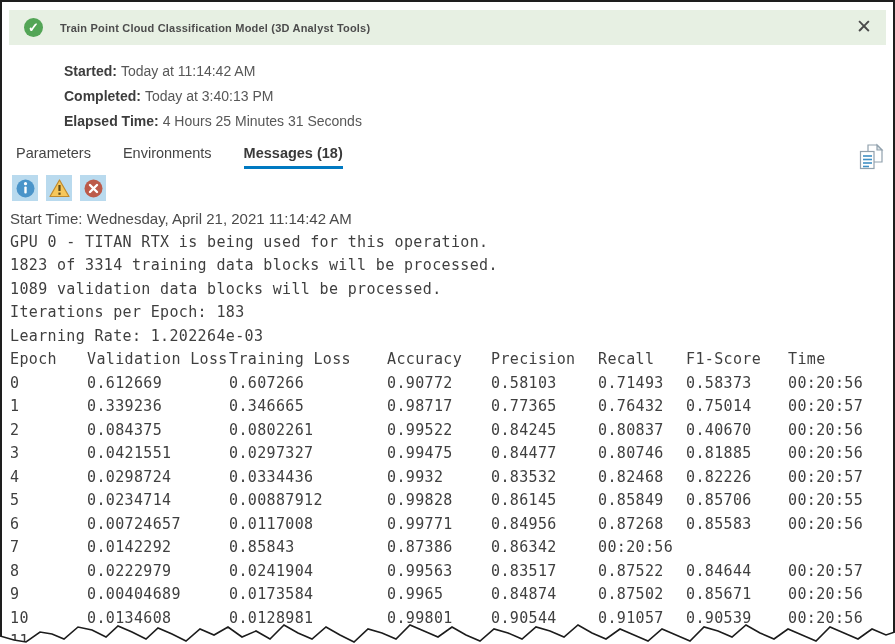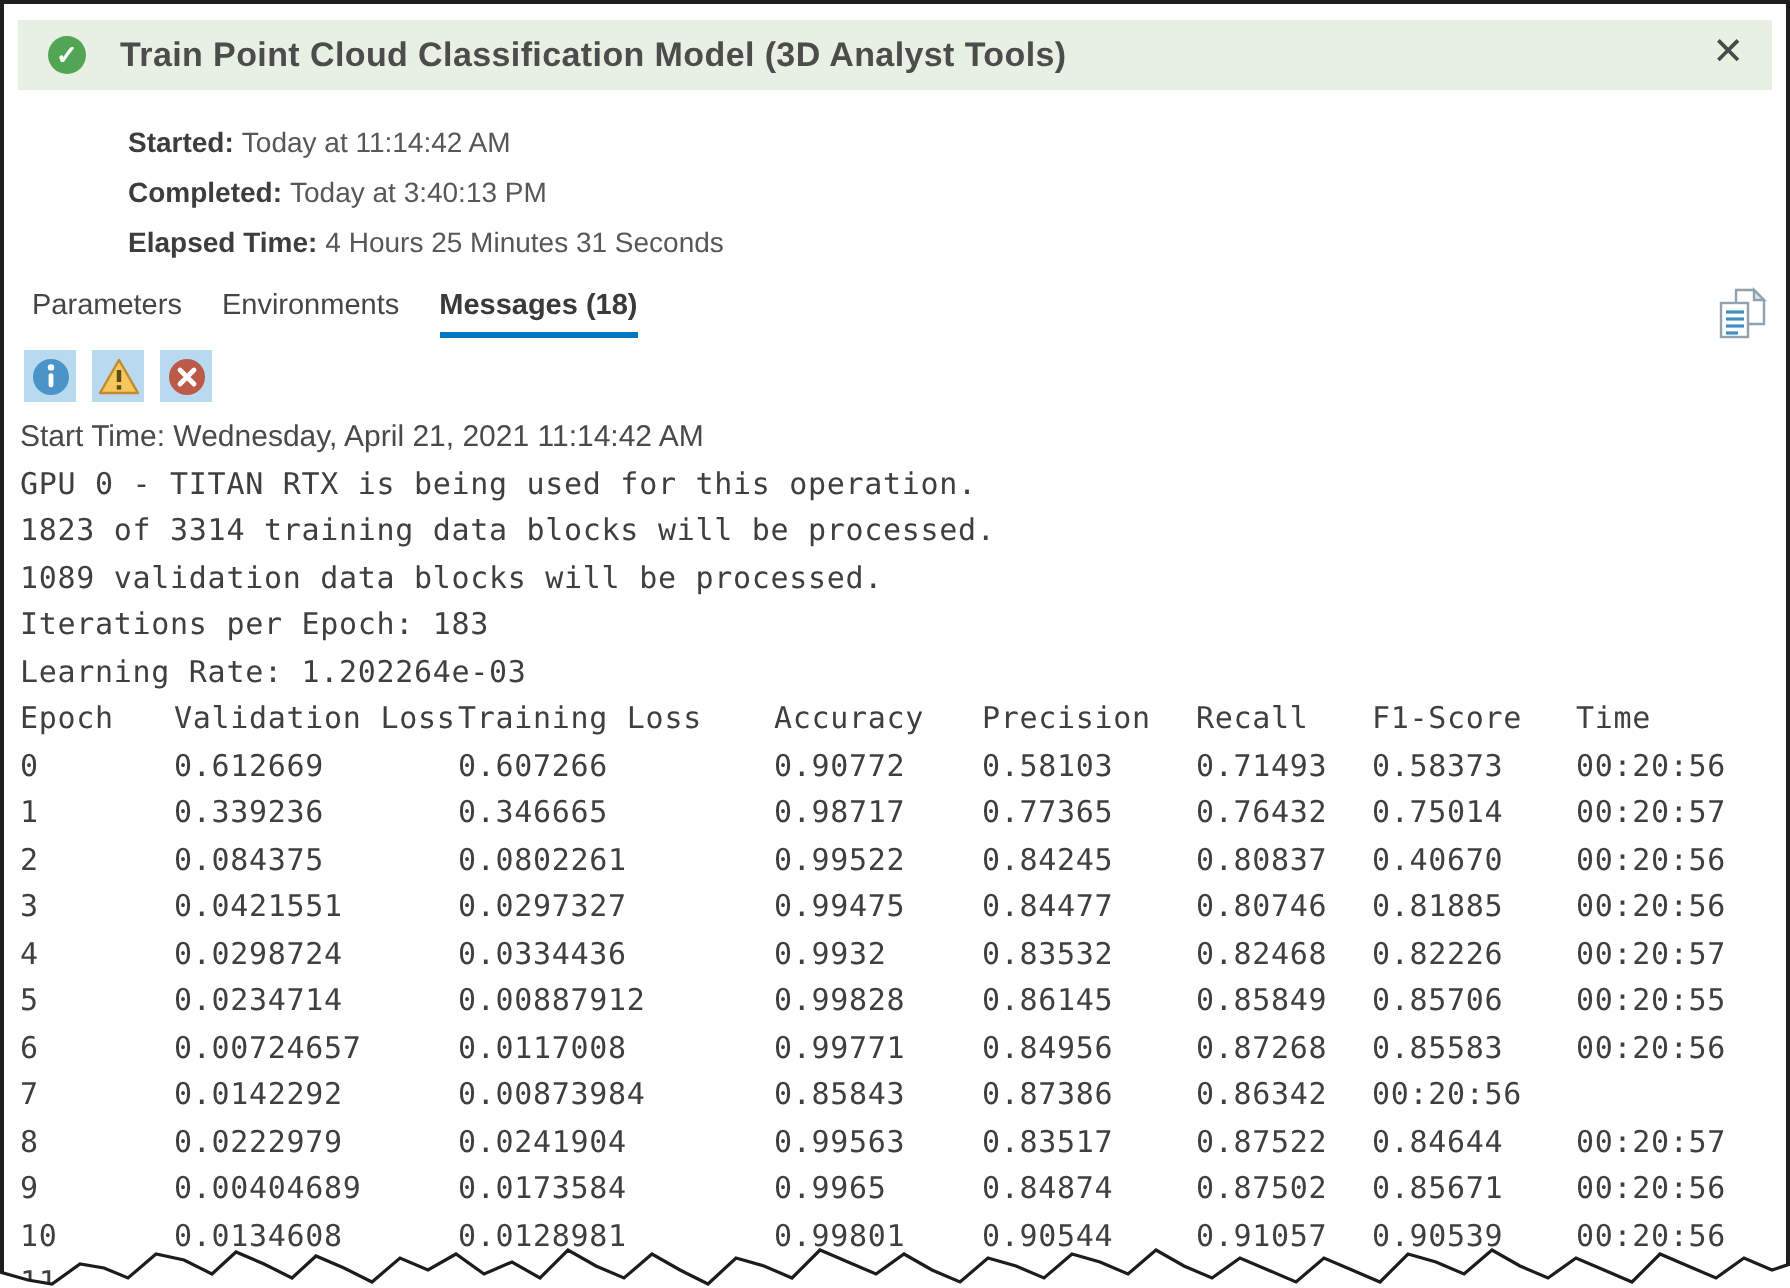--- a/index.html
+++ b/index.html
@@ -17,21 +17,21 @@
     position:absolute; left:7px; right:7px; top:8px; height:35px;
     background:var(--titlebar-bg,#e7f0e3); display:flex; align-items:center;
   }
   .check-icon {
     margin-left:15px; width:19px; height:19px; border-radius:50%;
     background:var(--success-green,#53a556); color:#fff; flex:0 0 auto;
     display:flex; align-items:center; justify-content:center;
     font-size:13px; font-weight:700; line-height:1;
   }
   .title {
-    margin-left:17px; font-size:17px; font-weight:600; color:#4c4c4c;
+    margin-left:17px; font-size:11px; font-weight:600; color:#4c4c4c;
     letter-spacing:.2px; white-space:nowrap;
   }
   .close-btn {
     position:absolute; right:10px; top:3px; background:none; border:none;
     font-size:19px; color:#4a4a4a; cursor:pointer; padding:4px;
     font-family:"Liberation Sans",sans-serif; line-height:1;
   }
   
   .status { position:absolute; left:14px; top:57px; font-size:14px; color:#575757;margin-left:48px; }
   .status-line { height:25px; line-height:25px; white-space:nowrap; }
@@ -93,21 +93,21 @@
     </div>
     <div class="status-line">
       <b>Completed:</b><span>Today at 3:40:13 PM</span>
     </div>
     <div class="status-line">
       <b>Elapsed Time:</b><span>4 Hours 25 Minutes 31 Seconds</span>
     </div>
   </div>
 
   <div class="tabsrow">
-    <div style="display:flex;" id="tabs">
+    <div style="display:flex;gap:12px;" id="tabs">
         <div class="tab">Parameters</div>
         <div class="tab">Environments</div>
         <div class="tab active">Messages (18)</div>
       </div>
     <button class="copy-btn">
       <span>
         <svg width="26" height="28" viewBox="0 0 26 28">
           <path d="M10 2 h9 l5 5 v12 h-14 z" fill="#ffffff" stroke="#91a1ad" stroke-width="1.2"></path>
           <path d="M19 2 l5 5 h-5 z" fill="#dde4e9" stroke="#91a1ad" stroke-width="1.2"></path>
           <rect x="2.5" y="8.5" width="13.5" height="17" fill="#ffffff" stroke="#91a1ad" stroke-width="1.2"></rect>
@@ -235,21 +235,20 @@
           <span>0.0117008</span>
           <span>0.99771</span>
           <span>0.84956</span>
           <span>0.87268</span>
           <span>0.85583</span>
           <span>00:20:56</span>
         </div>
         <div class="trow">
           <span>7</span>
           <span>0.0142292</span>
-          <span>0.00873984</span>
           <span>0.85843</span>
           <span>0.87386</span>
           <span>0.86342</span>
           <span>00:20:56</span>
         </div>
         <div class="trow">
           <span>8</span>
           <span>0.0222979</span>
           <span>0.0241904</span>
           <span>0.99563</span>

